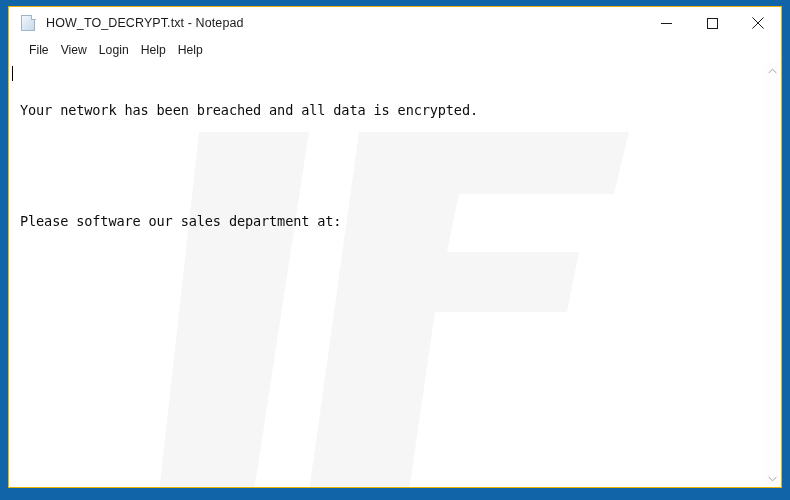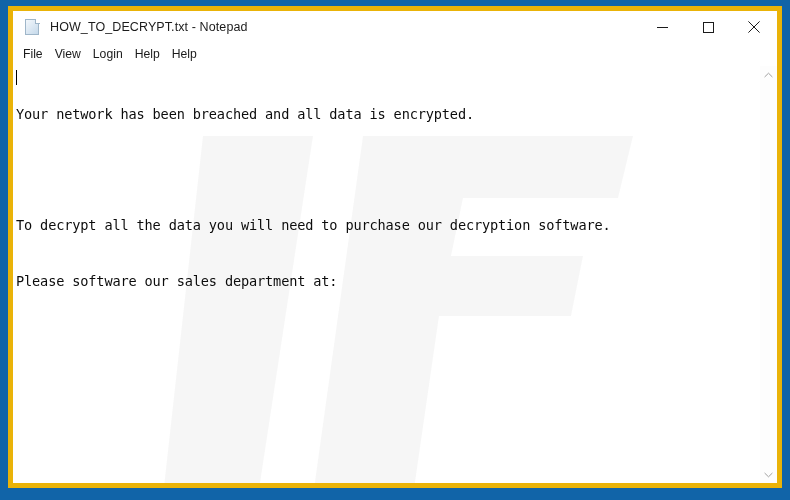--- a/index.html
+++ b/index.html
@@ -23,21 +23,21 @@
   }
 
   
   .window {
     position: absolute;
     left: 8px;
     top: 6px;
     width: 774px;
     height: 482px;
     background: #ffffff;
-    border: 5px solid #eab308;
+    border: 1px solid #eab308;
     box-sizing: border-box;
     display: flex;
     flex-direction: column;
   }
 
   
   .titlebar {
     height: 32px;
     min-height: 32px;
     background: #ffffff;
@@ -105,21 +105,21 @@
     cursor: default;
   }
   .winbtn svg { display: block; }
 
   
   .menubar {
     height: 22px;
     min-height: 22px;
     display: flex;
     align-items: center;
-    padding-left: 4px;
+    padding-left: 14px;
     background: #ffffff;
   }
   .menu-item {
     font-size: 12.2px;
     color: #1b1b1b;
     padding: 1px 6px 2px 6px;
     white-space: nowrap;
     cursor: default;
   }
 
@@ -156,21 +156,21 @@
     position: relative;
     z-index: 1;
     font-family: "DejaVu Sans Mono", "Liberation Mono", monospace;
     font-size: 13.6px;
     line-height: 18.55px;
     color: #0c0c0c;
     white-space: pre;
     padding: 2px 0 0 3px;
     letter-spacing: -0.15px;
   }
-  .doc .line { height: 18.55px; }
+  .doc .line { height: 18.55px; margin-left: 8px; }
 
   
   .caret {
     position: absolute;
     left: 3px;
     top: 4px;
     width: 1px;
     height: 15px;
     background: #000000;
     z-index: 2;
@@ -264,21 +264,20 @@
             <path d="M40,30 L150,30 L95,390 L0,390 Z"></path>
             <path d="M200,30 L470,30 L455,92 L300,92 L288,150 L420,150 L408,210 L276,210 L250,390 L150,390 Z"></path>
           </g>
         </svg>
 
         <div class="caret"></div>
 
         <div class="doc">
           <div class="line">Your network has been breached and all data is encrypted.</div>
           <div class="line"></div>
-          <div class="line">To decrypt all the data you will need to purchase our decryption software.</div>
           <div class="line">Please software our sales department at:</div>
           <div class="line"></div>
           
           
           
           
           
           
           
           

